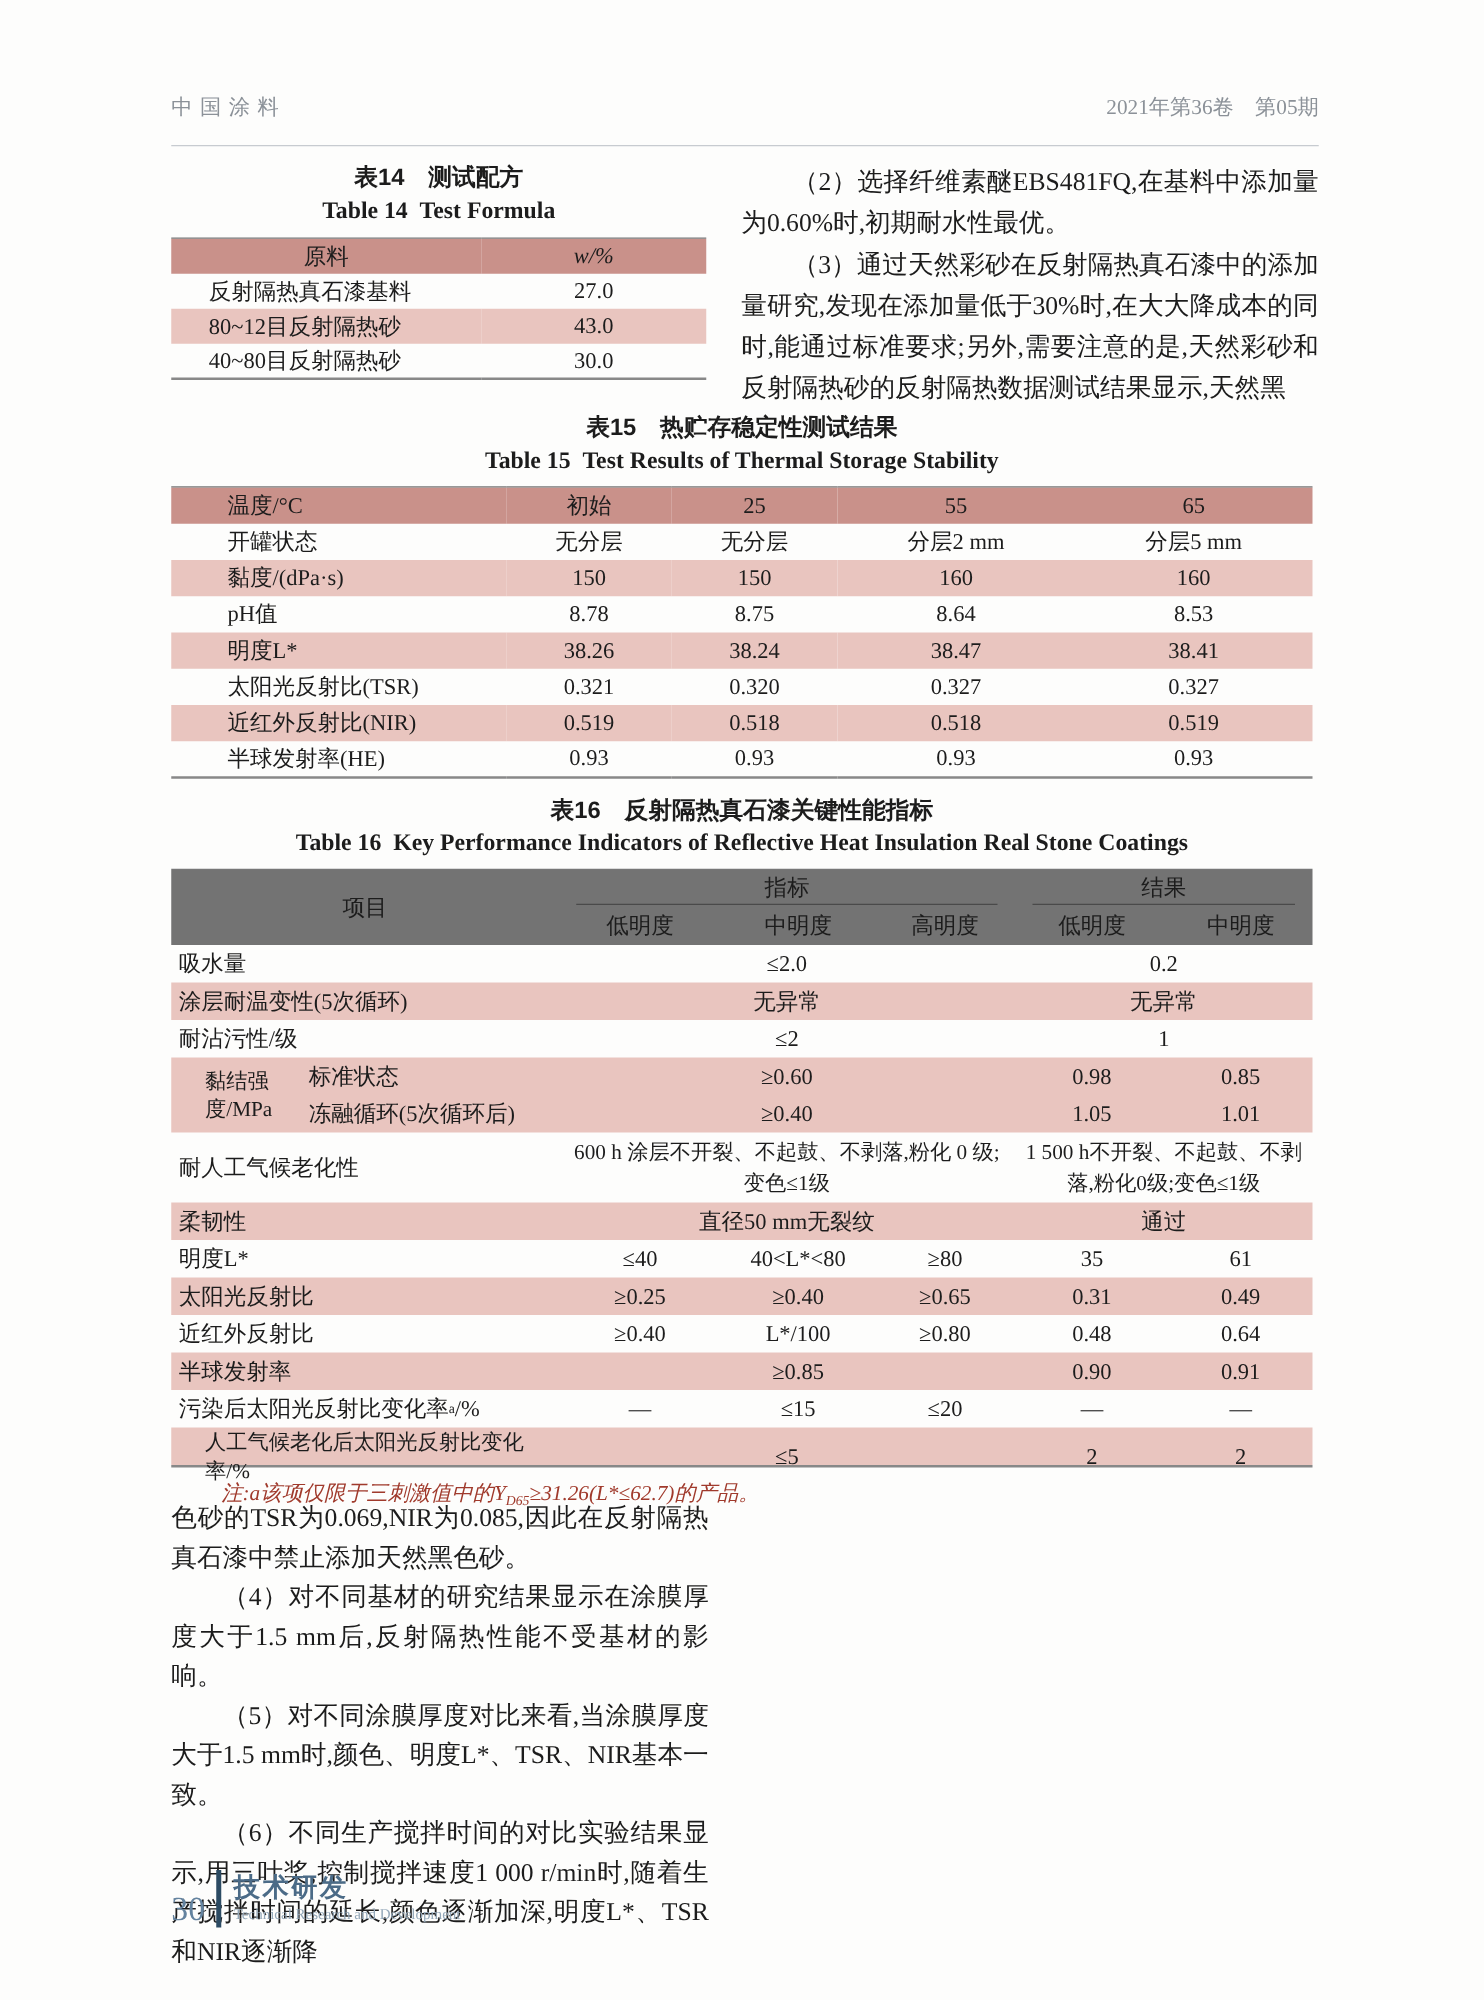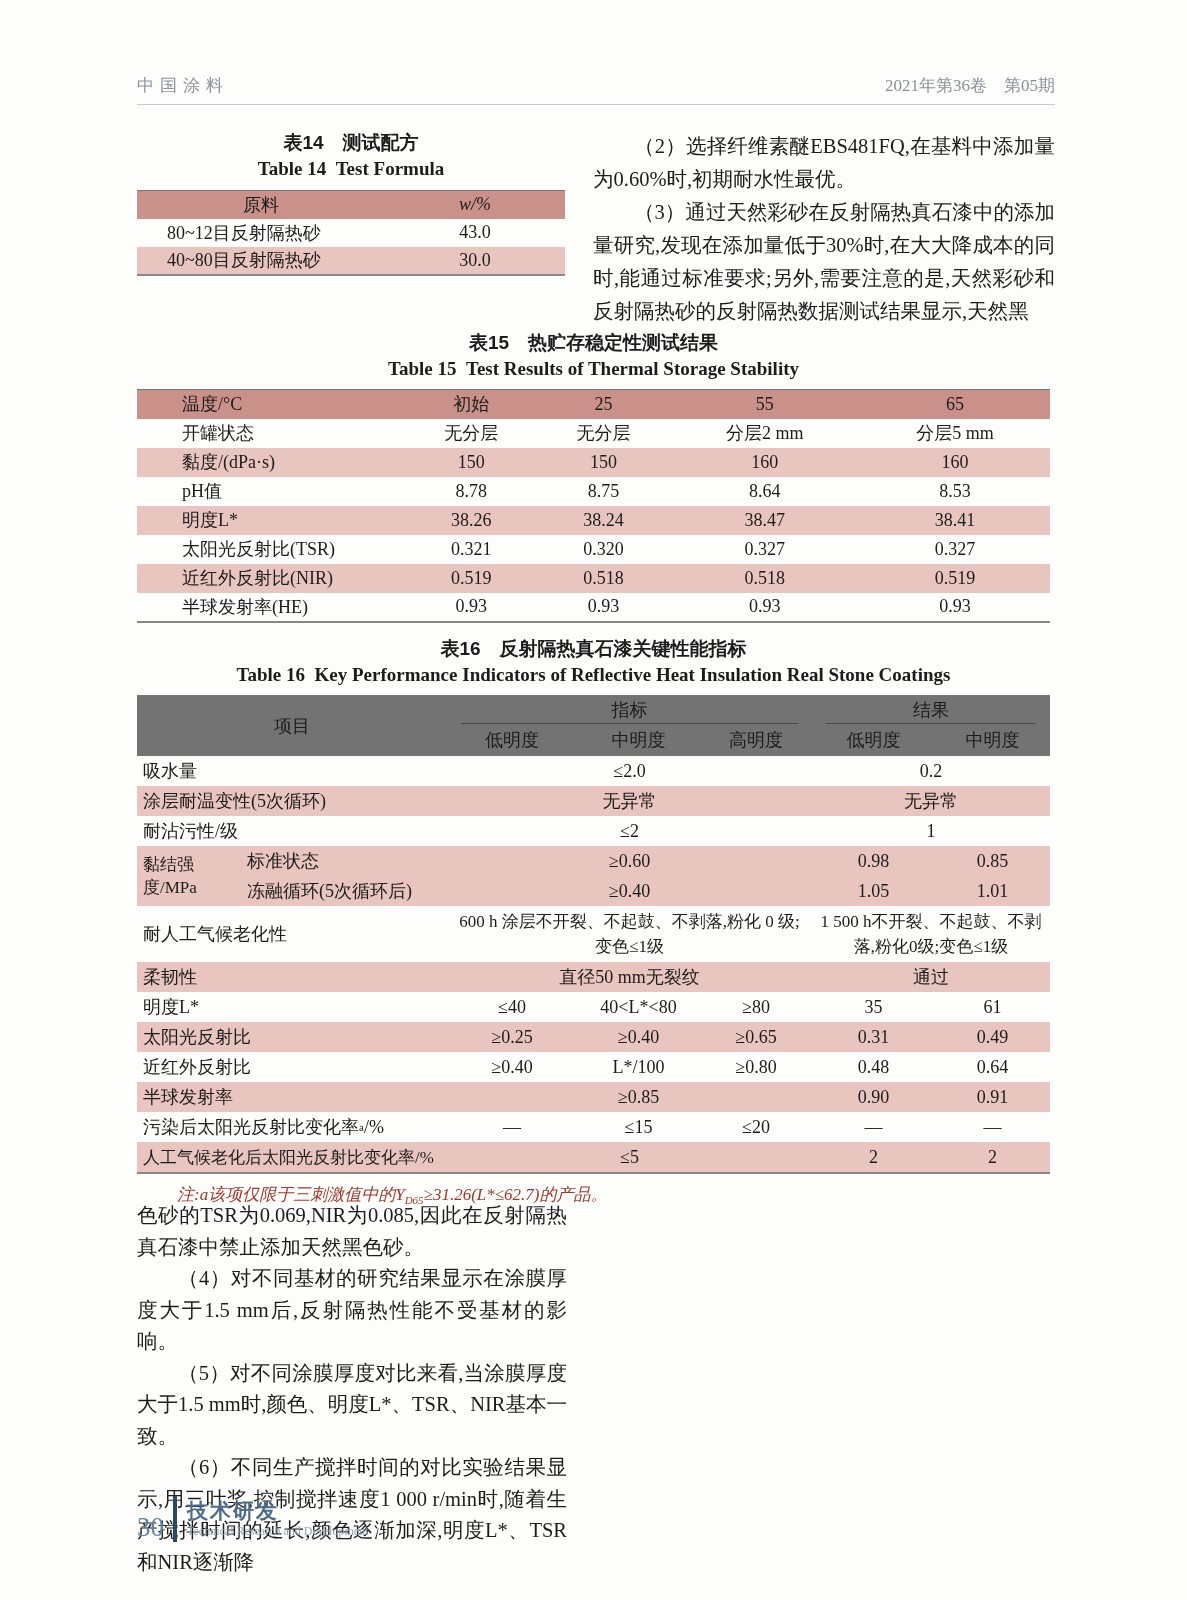--- a/index.html
+++ b/index.html
@@ -3,21 +3,21 @@
 <meta charset="utf-8">
 <style>
   * { margin:0; padding:0; box-sizing:border-box; }
   html,body { width:1187px; height:1600px; background:#fdfdfc; }
   body { position:relative; font-family:"Liberation Serif","DejaVu Serif",serif; color:#1c1c1c; }
   .hei { font-family:"Liberation Sans","DejaVu Sans",sans-serif; }
 
   
   .page-header { position:absolute; top:74px; left:137px; width:918px;
     display:flex; justify-content:space-between; align-items:flex-end;
-    border-bottom:1px solid #c7cbd0; padding-bottom:7px;
+    border-bottom:1px solid #c7cbd0; padding-bottom:19px;
     color:#8b9198; font-size:17px; }
   .journal-name { letter-spacing:6px; }
 
   
   .tt-zh { text-align:center; font-weight:bold; font-size:19px; line-height:26px; }
   .tt-en { text-align:center; font-weight:bold; font-size:19px; line-height:25px; }
 
   
   .sec-top { position:absolute; top:130px; left:137px; width:918px; display:flex; gap:28px; }
   .col-l { width:428px; }
@@ -58,21 +58,21 @@
   .t16-head .item { grid-column:1; grid-row:1/3; }
   .grp { position:relative; }
   .grp.ind3 { grid-column:2/5; grid-row:1; }
   .grp.res2 { grid-column:5/7; grid-row:1; }
   .grp::after { content:""; position:absolute; left:14px; right:14px; bottom:0; border-bottom:1.5px solid #4a4a4a; }
   .t16-bond { grid-template-columns:110px 200px 130px 123px 112px 123px 115px; grid-template-rows:30px 30px; height:60px; }
   .t16-bond .mainlab { grid-column:1; grid-row:1/3; }
   .t16-bond .sublab { justify-content:flex-start; }
   .t16-aging { height:56px;font-family:Liberation Serif, serif; }
   .two-line { flex-direction:column; line-height:25px; font-size:17px; white-space:nowrap; }
-  .fs17 { font-size:17px; }
+  .fs17 { font-size:17px;margin-left:21px; }
   .t16 sup { font-size:11px; line-height:0; }
 
   .t16-note { margin-top:9px; padding-left:40px; color:#a03a2c; font-size:17px; font-style:italic; }
   .t16-note sub { font-size:11px; }
 
   
   .sec-bottom { position:absolute; top:1200px; left:137px; width:918px; display:flex; gap:11px; }
   .col-bl { width:430px; }
   .col-br { width:461px; }
   .bpara { font-size:20.5px; line-height:31.5px; text-align:justify; }
@@ -103,20 +103,24 @@
     <div class="tt-en">Table 14&nbsp;&nbsp;Test Formula</div>
     <table class="t14">
       <thead>
         <tr>
           <th class="lab">原料</th>
           <th class="val it">w/%</th>
         </tr>
       </thead>
       <tbody>
         <tr>
+          <td class="lab">反射隔热真石漆基料</td>
+          <td class="val">27.0</td>
+        </tr>
+        <tr>
           <td class="lab">80~12目反射隔热砂</td>
           <td class="val">43.0</td>
         </tr>
         <tr>
           <td class="lab">40~80目反射隔热砂</td>
           <td class="val">30.0</td>
         </tr>
       </tbody>
     </table>
   </div>

